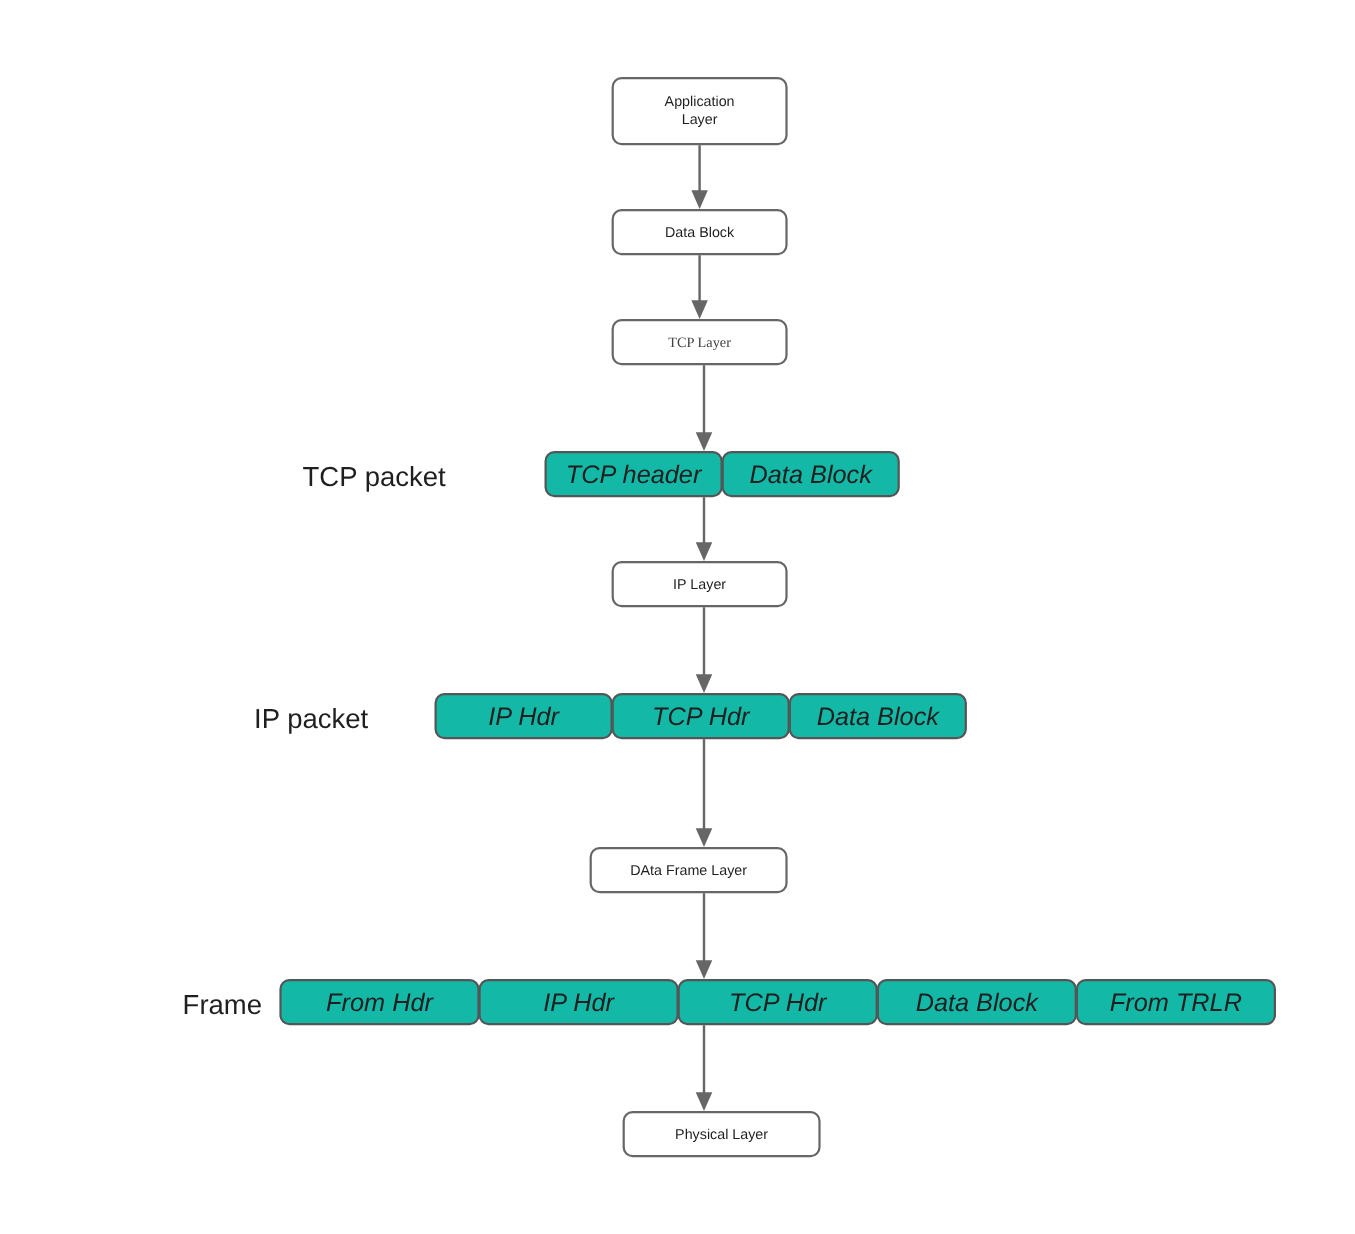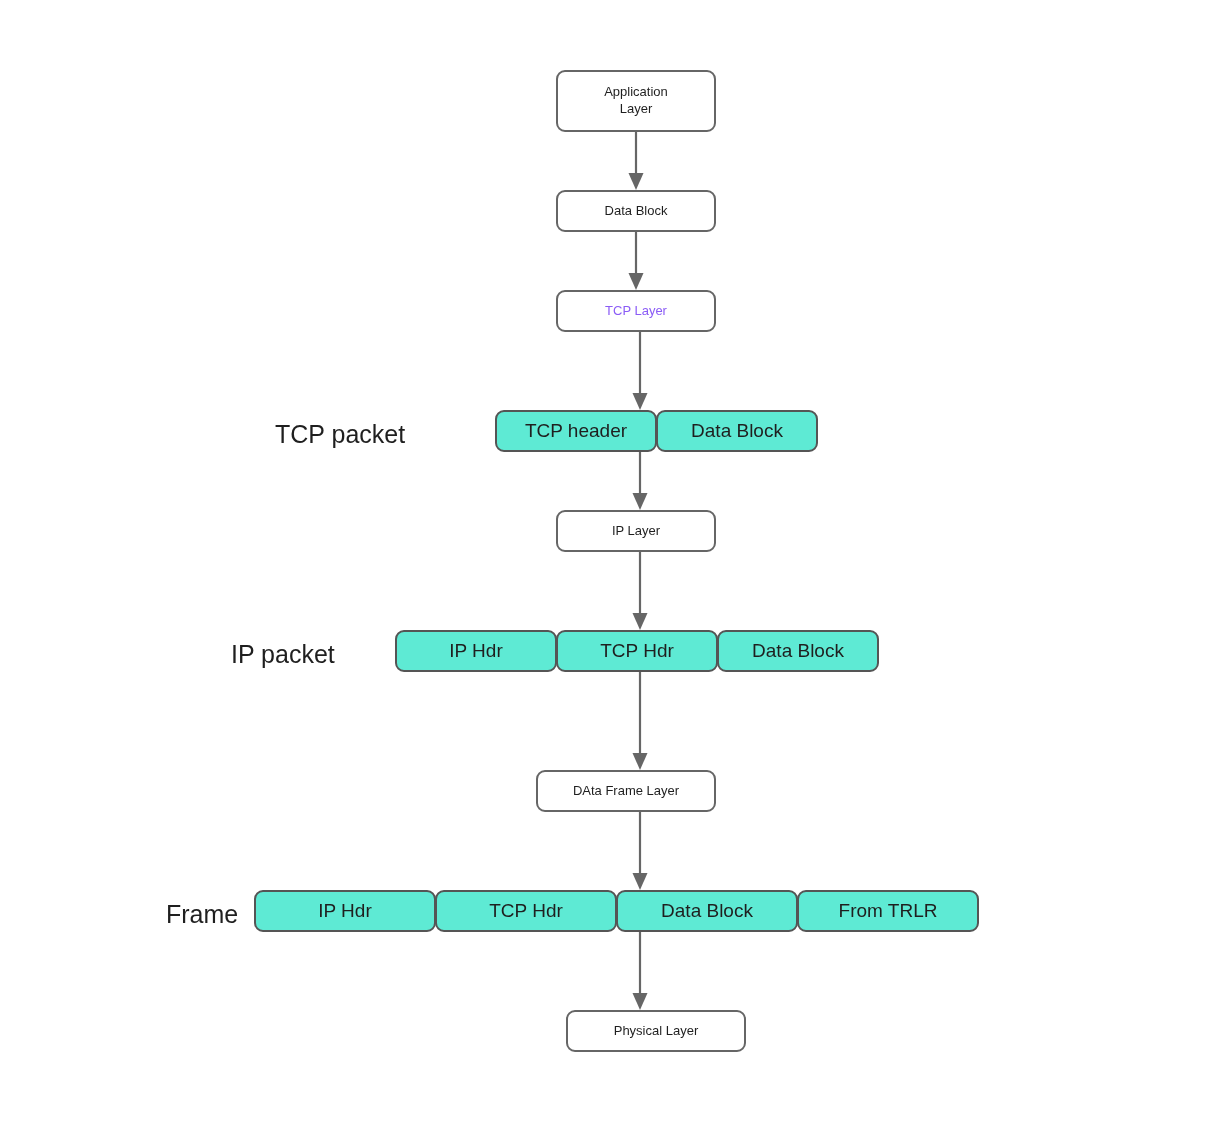--- a/index.html
+++ b/index.html
@@ -46,27 +46,28 @@
   .pkt-row {
     position: absolute;
     display: flex;
     align-items: stretch;
     height: 42px;
   }
   .pkt-cell {
     box-sizing: border-box;
     border: 2px solid #555555;
     border-radius: 9px;
-    background: #5eead4;
+    background: #14b8a6;
     display: flex;
     align-items: center;
     justify-content: center;
-    font-size: 19px;
+    font-size: 23px;
     color: #1f1f1f;
     margin-right: -1px;
+    font-style: italic;
   }
   .row-label {
     position: absolute;
     font-size: 25px;
     color: #1f1f1f;
     text-align: right;
     white-space: nowrap;
   }
 </style>
 </head>
@@ -104,38 +105,39 @@
       </g>
       <g>
         <line x1="640" y1="932" x2="640" y2="996" stroke="#666666" stroke-width="2.2"></line>
         <polygon points="632.5,993 647.5,993 640,1010" fill="#666666"></polygon>
       </g>
     </svg>
   <div id="nodes-container">
       <div class="node" style="left: 556px; top: 70px; width: 160px; height: 62px; border-color: rgb(102, 102, 102); color: rgb(31, 31, 31);">Application
 Layer</div>
       <div class="node" style="left: 556px; top: 190px; width: 160px; height: 42px; border-color: rgb(102, 102, 102); color: rgb(31, 31, 31);">Data Block</div>
-      <div class="node" style="left: 556px; top: 290px; width: 160px; height: 42px; border-color: rgb(102, 102, 102); color: #8b5cf6;">TCP Layer</div>
+      <div class="node" style="left: 556px; top: 290px; width: 160px; height: 42px; border-color: rgb(102, 102, 102); color: #404040; font-family: Liberation Serif, serif;">TCP Layer</div>
       <div class="node" style="left: 556px; top: 510px; width: 160px; height: 42px; border-color: rgb(102, 102, 102); color: rgb(31, 31, 31);">IP Layer</div>
       <div class="node" style="left: 536px; top: 770px; width: 180px; height: 42px; border-color: rgb(102, 102, 102); color: rgb(31, 31, 31);">DAta Frame Layer</div>
       <div class="node" style="left: 566px; top: 1010px; width: 180px; height: 42px; border-color: rgb(102, 102, 102); color: rgb(31, 31, 31); text-align: right;">Physical Layer</div>
     </div>
   <div id="packets-container">
       <div class="row-label" style="left: 275px; top: 420px; color: rgb(31, 31, 31);">TCP packet</div>
       <div class="pkt-row" style="left: 495px; top: 410px;">
         <div class="pkt-cell" style="width: 162px; color: rgb(31, 31, 31);">TCP header</div>
         <div class="pkt-cell" style="width: 162px; color: rgb(31, 31, 31);">Data Block</div>
       </div>
       <div class="row-label" style="left: 231px; top: 640px; color: rgb(31, 31, 31);">IP packet</div>
       <div class="pkt-row" style="left: 395px; top: 630px;">
         <div class="pkt-cell" style="width: 162px; color: rgb(31, 31, 31);">IP Hdr</div>
         <div class="pkt-cell" style="width: 162px; color: rgb(31, 31, 31);">TCP Hdr</div>
         <div class="pkt-cell" style="width: 162px; color: rgb(31, 31, 31);">Data Block</div>
       </div>
       <div class="row-label" style="left: 166px; top: 900px; color: rgb(31, 31, 31);">Frame</div>
       <div class="pkt-row" style="left: 254px; top: 890px;">
+        <div class="pkt-cell" style="width: 182px; color: rgb(31, 31, 31);">From Hdr</div>
         <div class="pkt-cell" style="width: 182px; color: rgb(31, 31, 31);">IP Hdr</div>
         <div class="pkt-cell" style="width: 182px; color: rgb(31, 31, 31);">TCP Hdr</div>
         <div class="pkt-cell" style="width: 182px; color: rgb(31, 31, 31);">Data Block</div>
         <div class="pkt-cell" style="width: 182px; color: rgb(31, 31, 31);">From TRLR</div>
       </div>
     </div>
 </div>
 
 </body></html>

